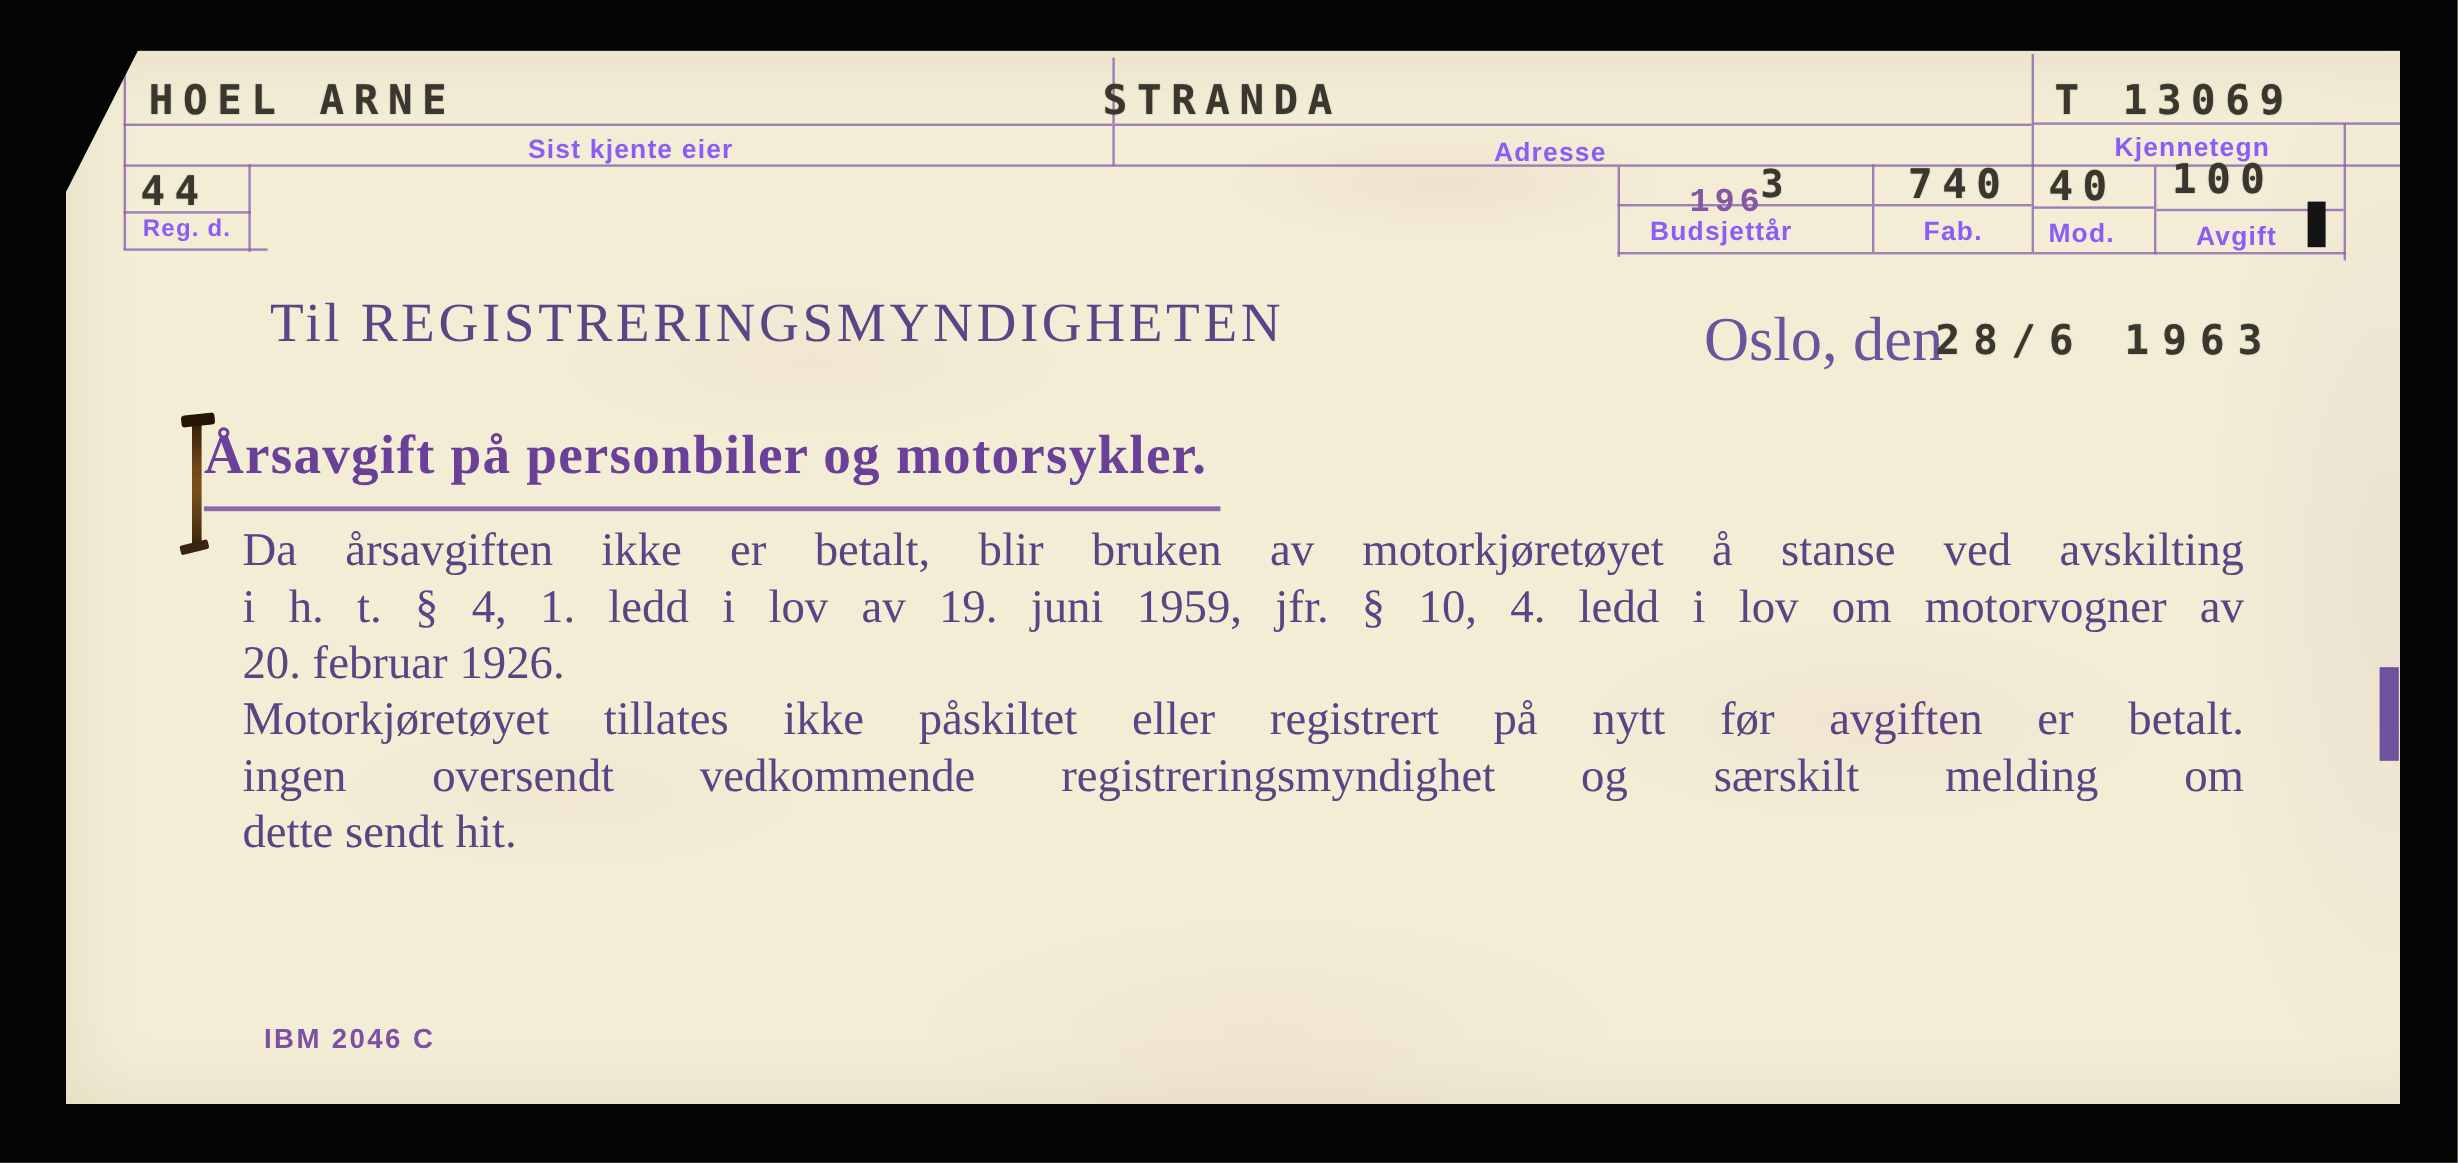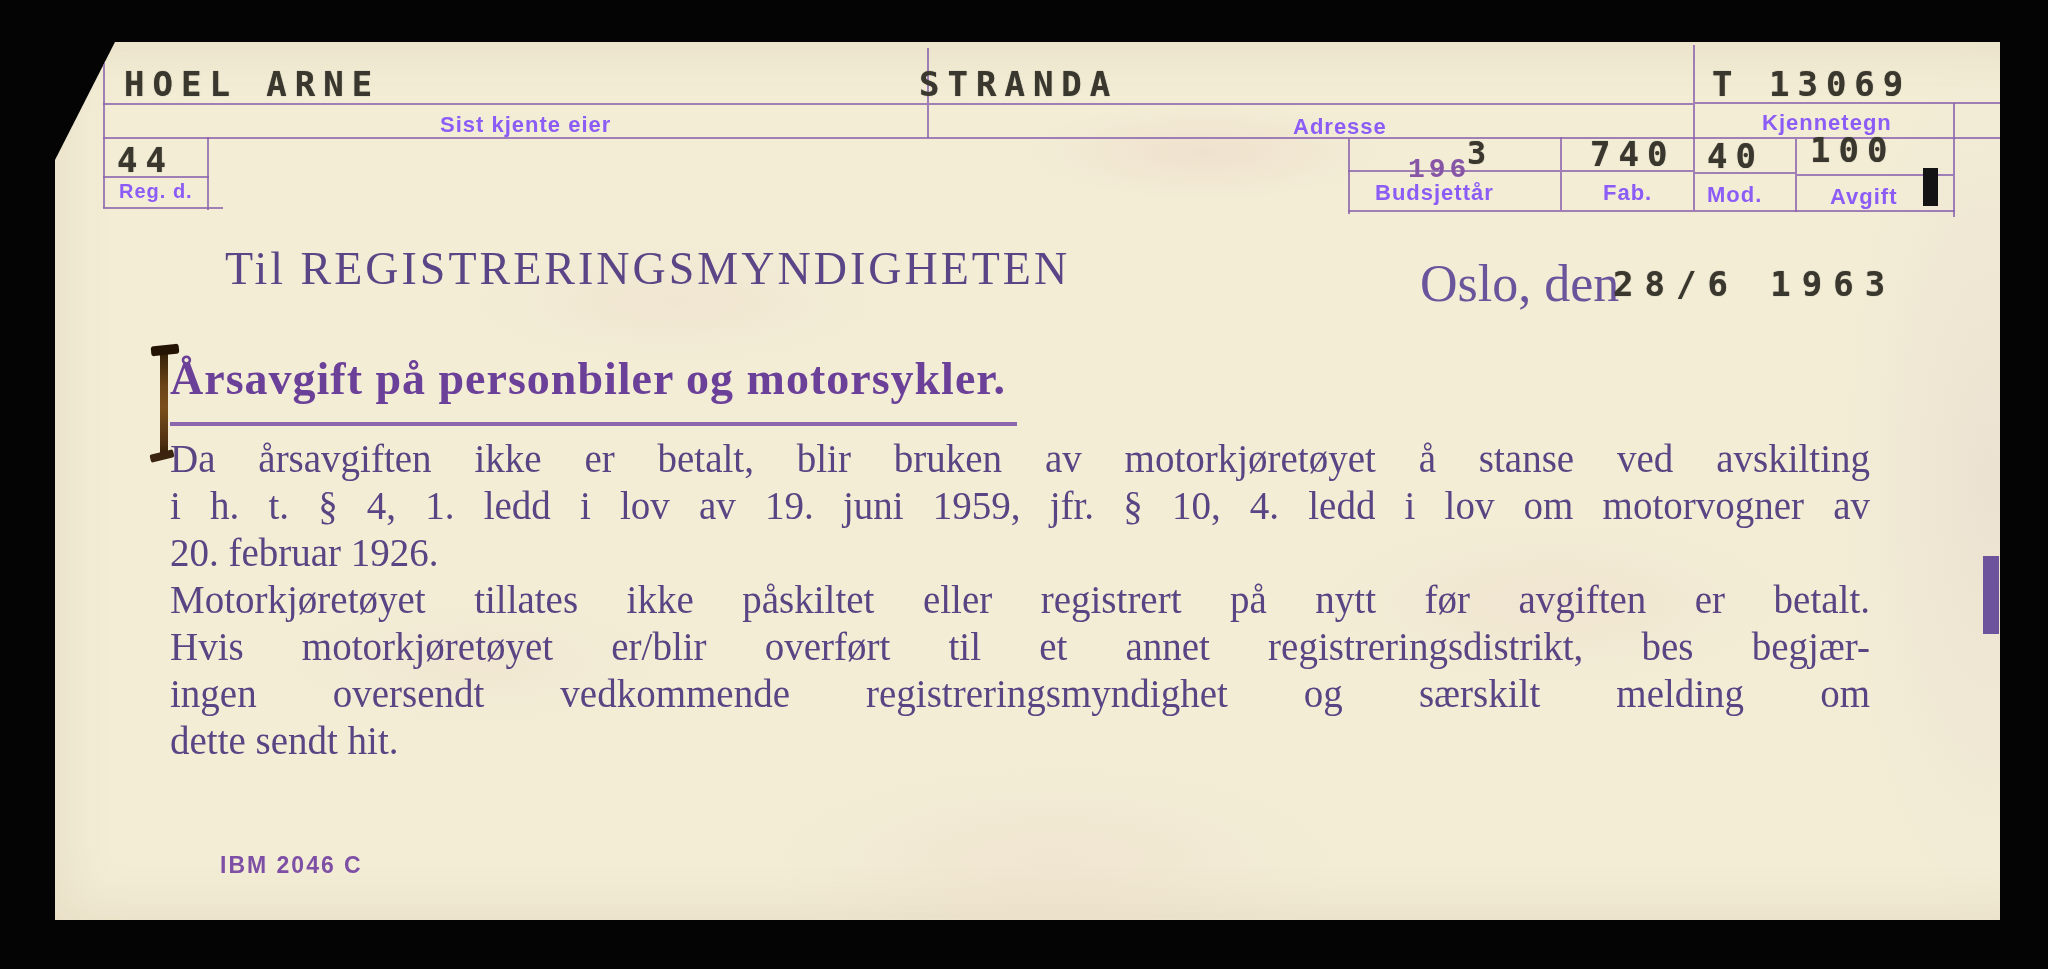--- a/index.html
+++ b/index.html
@@ -58,21 +58,21 @@
     font-size:46px;font-weight:bold;color:#6b4099;letter-spacing:1px;white-space:nowrap;
   }
   .subject-underline{
     position:absolute;left:115px;top:380px;width:847px;height:4px;
     background:#7a4fa6;opacity:.85;
   }
   .bodytext{
     position:absolute;left:115px;top:393px;width:1700px;
     font-size:39px;line-height:47px;color:#5a4483;
   }
-  .bl{white-space:nowrap;}
+  .bl{white-space:nowrap;margin-left:32px;}
   .bl.just{white-space:normal;text-align:justify;text-align-last:justify;}
   .signature{
     position:absolute;left:855px;top:716px;width:660px;text-align:center;
     font-size:44px;letter-spacing:4px;color:#55407e;white-space:nowrap;
   }
   .form-number{
     position:absolute;left:165px;top:810px;
     font-family:"Liberation Sans", sans-serif;font-weight:700;
     font-size:23px;letter-spacing:2px;color:#7d4fa5;
   }
@@ -129,21 +129,21 @@
   <div class="typed" style="left:864px;top:22px;">STRANDA</div>
   <div class="typed" style="left:1657px;top:22px;">T 13069</div>
   <div class="typed" style="left:62px;top:98px;">44</div>
   <div class="budget-prefix">196</div>
   <div class="typed" style="left:1412px;top:92px;font-size:32px;">3</div>
   <div class="typed" style="left:1535px;top:92px;">740</div>
   <div class="typed" style="left:1652px;top:94px;">40</div>
   <div class="typed" style="left:1755px;top:88px;">100</div>
 
   <div class="plabel" style="left:385px;top:70px;">Sist kjente eier</div>
-  <div class="plabel" style="left:1190px;top:72px;margin-left:48px;">Adresse</div>
+  <div class="plabel" style="left:1190px;top:72px;">Adresse</div>
   <div class="plabel" style="left:1707px;top:68px;">Kjennetegn</div>
   <div class="plabel" style="left:64px;top:138px;font-size:20px;">Reg. d.</div>
   <div class="plabel" style="left:1320px;top:138px;">Budsjettår</div>
   <div class="plabel" style="left:1548px;top:138px;">Fab.</div>
   <div class="plabel" style="left:1652px;top:140px;">Mod.</div>
   <div class="plabel" style="left:1775px;top:142px;">Avgift</div>
 
   <div class="black-mark"></div>
 
   <div class="recipient serif">Til REGISTRERINGSMYNDIGHETEN</div>
@@ -153,21 +153,20 @@
   <div class="ink-mark"></div>
 
   <div class="subject serif">Årsavgift på personbiler og motorsykler.</div>
   <div class="subject-underline"></div>
 
   <div class="bodytext serif">
     <div class="bl just">Da årsavgiften ikke er betalt, blir bruken av motorkjøretøyet å stanse ved avskilting</div>
     <div class="bl just">i h. t. § 4, 1. ledd i lov av 19. juni 1959, jfr. § 10, 4. ledd i lov om motorvogner av</div>
     <div class="bl">20. februar 1926.</div>
     <div class="bl just">Motorkjøretøyet tillates ikke påskiltet eller registrert på nytt før avgiften er betalt.</div>
-    <div class="bl just">Hvis motorkjøretøyet er/blir overført til et annet registreringsdistrikt, bes begjær-</div>
     <div class="bl just">ingen oversendt vedkommende registreringsmyndighet og særskilt melding om</div>
     <div class="bl">dette sendt hit.</div>
   </div>
 
   <div class="form-number">IBM 2046 C</div>
 
   <div class="edge-mark"></div>
 </div>
 
 </body></html>

